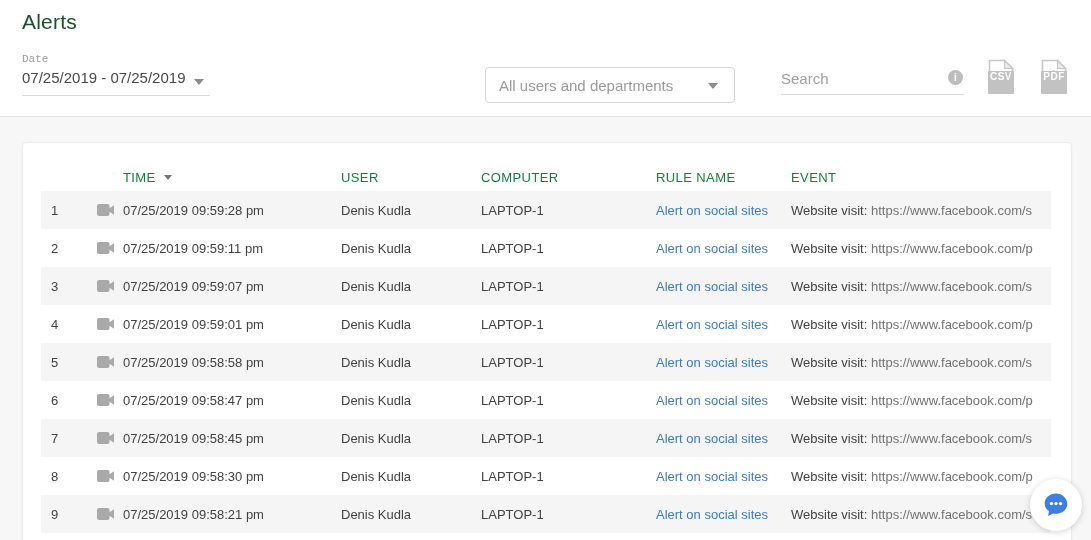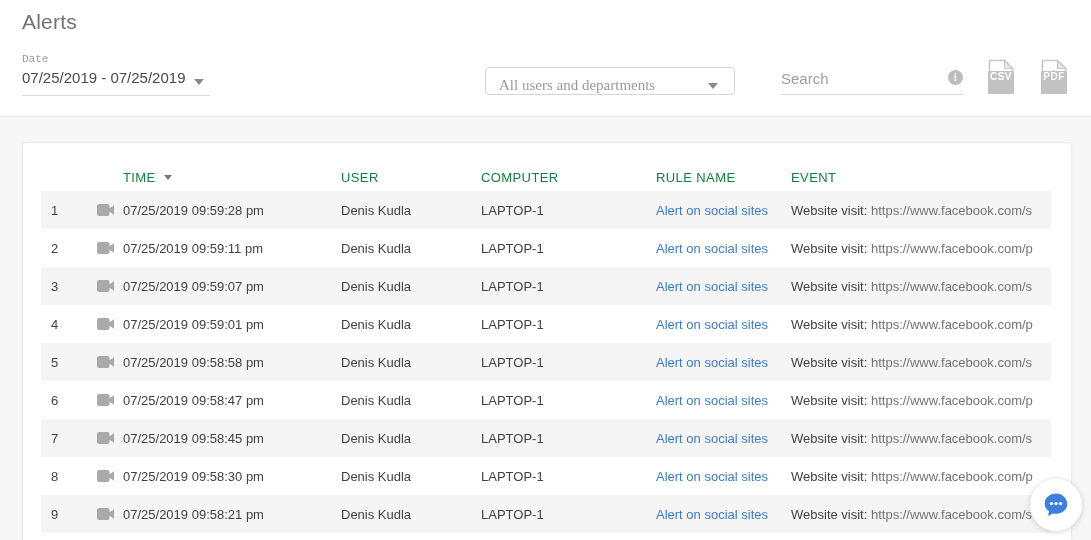--- a/index.html
+++ b/index.html
@@ -2,30 +2,30 @@
 <html><head>
 <meta charset="utf-8">
 <style>
   * { margin:0; padding:0; box-sizing:border-box; }
   html,body { width:1091px; height:540px; overflow:hidden; }
   body { font-family:"Liberation Sans","DejaVu Sans",sans-serif; background:#ffffff; position:relative; }
   #app { position:absolute; inset:0; }
 
   
   .topbar { position:absolute; left:0; top:0; width:1091px; height:117px; background:#ffffff; z-index:2; }
-  .page-title { position:absolute; left:22px; top:10px; font-size:21px; font-weight:500; color:#737373; letter-spacing:.2px; }
+  .page-title { position:absolute; left:22px; top:10px; font-size:21px; font-weight:500; color:#14532d; letter-spacing:.2px; }
 
   .date-group { position:absolute; left:22px; top:53px; width:190px; cursor:pointer; }
   .date-label { font-size:11px; color:#9e9e9e; display:block; margin-bottom:4px;font-family:Liberation Mono, monospace; }
   .date-value { font-size:15px; color:#4a4a4a; }
   .date-underline { position:absolute; left:0; top:42px; width:188px; height:1px; background:#d9d9d9; }
   .caret-down { display:inline-block; width:0; height:0; border-left:5px solid transparent; border-right:5px solid transparent; border-top:6px solid #8a8a8a; vertical-align:middle; }
   .date-caret { position:absolute; left:172px; top:26px; }
 
-  .users-dropdown { position:absolute; left:485px; top:67px; width:250px; height:28px; border:1px solid #d6d6d6; border-radius:4px; background:#fff; cursor:pointer;font-family:Liberation Serif, serif; }
+  .users-dropdown { position:absolute; left:485px; top:67px; width:250px; height:36px; border:1px solid #d6d6d6; border-radius:4px; background:#fff; cursor:pointer; }
   .users-dropdown-value { position:absolute; left:13px; top:9px; font-size:15px; color:#9b9b9b; }
   .users-caret { position:absolute; right:16px; top:15px; }
 
   .search-group { position:absolute; left:781px; top:63px; width:183px; height:34px; }
   .search-input { position:absolute; left:0; top:0; width:183px; height:32px; border:none; border-bottom:1px solid #d9d9d9; outline:none; font-size:15px; color:#14532d; background:transparent; font-family:inherit; padding-right:24px; }
   .search-input::placeholder { color:#9e9e9e; opacity:1; }
   .info-icon { position:absolute; left:167px; top:7px; width:15px; height:15px; border-radius:50%; background:#bdbdbd; color:#fff; font-size:10px; font-weight:bold; line-height:15px; text-align:center; font-style:normal; }
 
   .file-btn { position:absolute; top:59px; width:30px; height:36px; cursor:pointer; }
   .csv-btn { left:987px; } .pdf-btn { left:1040px; }

